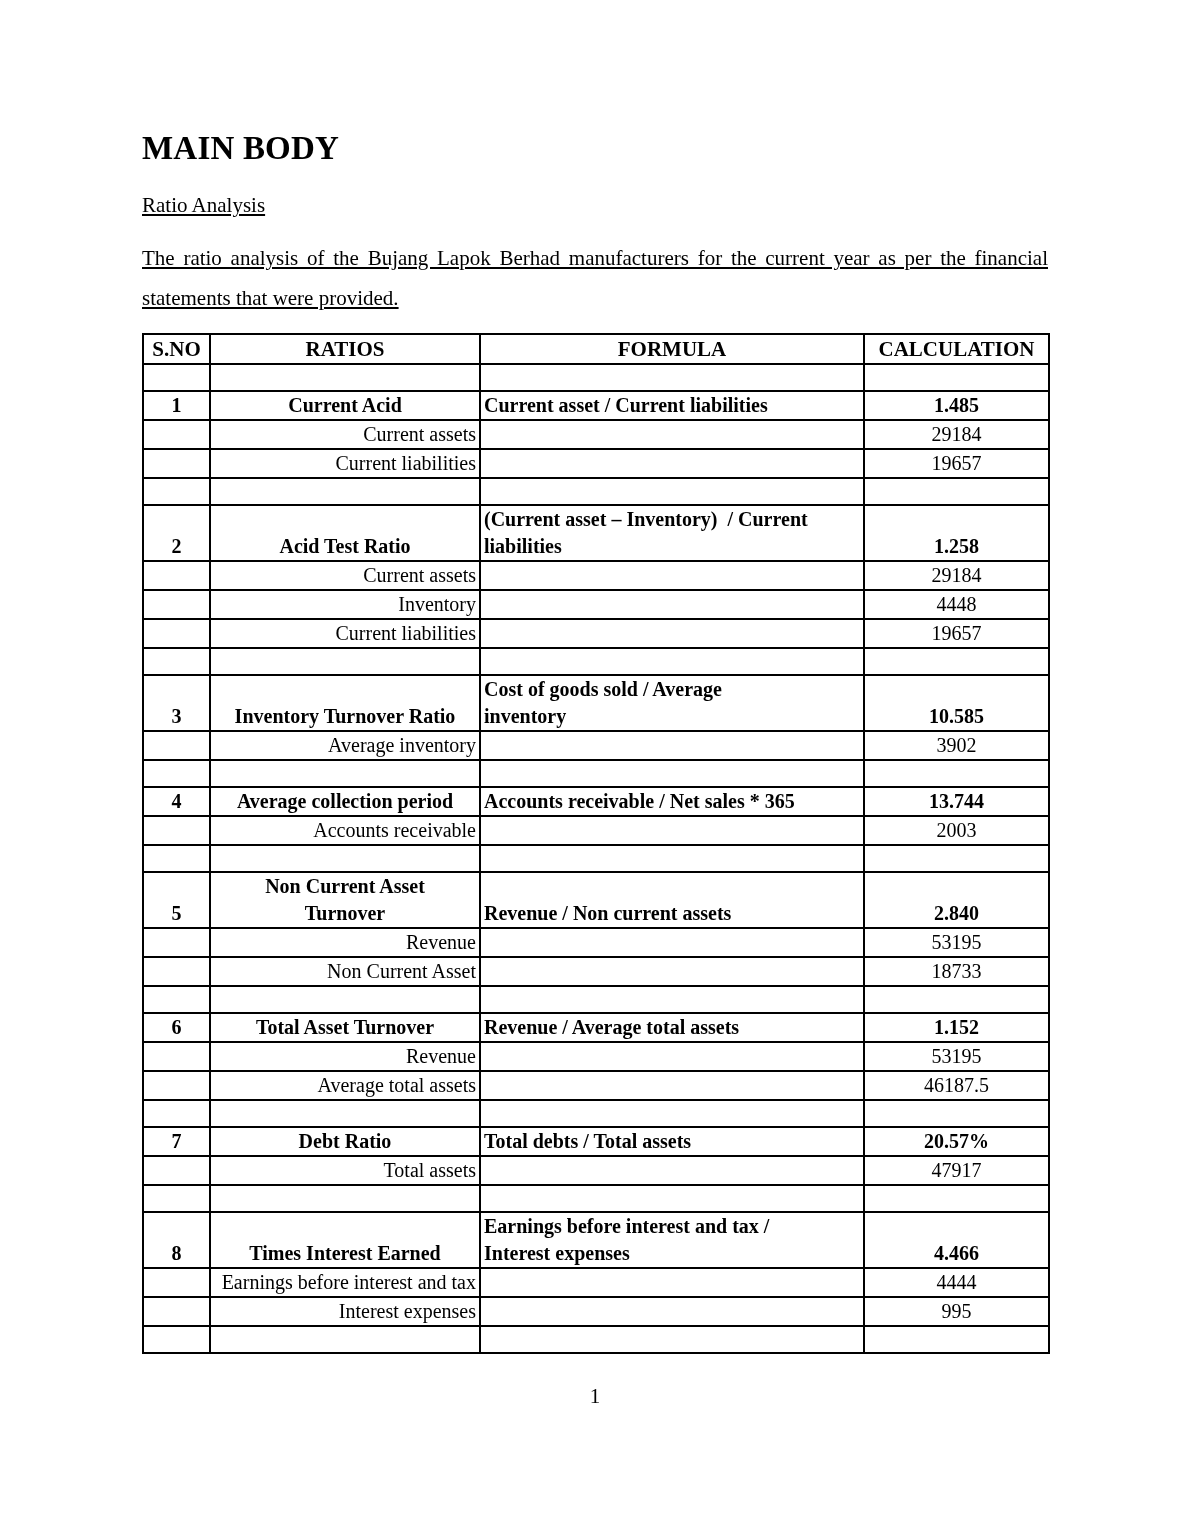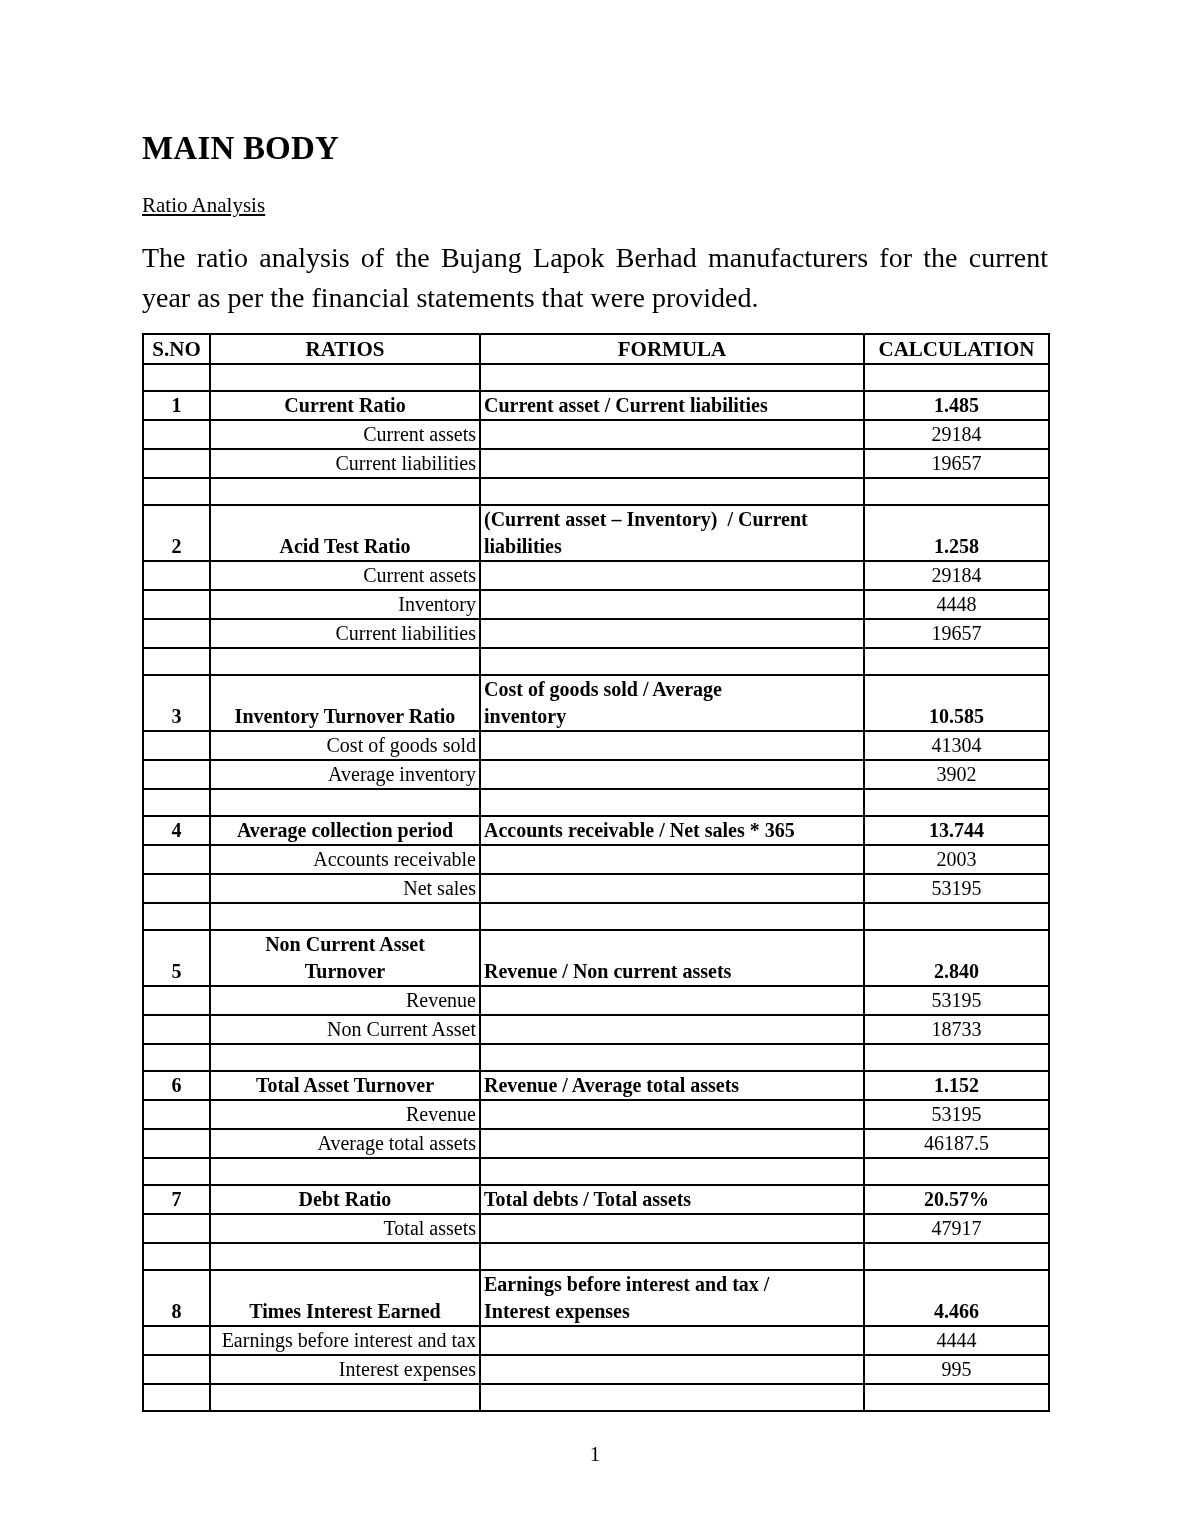--- a/index.html
+++ b/index.html
@@ -20,24 +20,25 @@
     font-weight: bold;
     margin: 0 0 26px 0;
     letter-spacing: 0.2px;
   }
   .section-title {
     font-size: 21px;
     text-decoration: underline;
     margin: 0 0 20px 0;
   }
   .intro {
-    font-size: 28px;
+    font-size: 21px;
     line-height: 40px;
     text-align: justify;
     margin: 0 0 15px 0;
+    text-decoration: underline;
   }
   table.ratio-table {
     border-collapse: collapse;
     table-layout: fixed;
     width: 906px;
     border: 2px solid #14532d;
   }
   .ratio-table th, .ratio-table td {
     border: 2px solid #000;
     vertical-align: bottom;
@@ -96,21 +97,21 @@
     </thead>
     <tbody>
         <tr class="row-spacer">
           <td class="cell-sno"></td>
           <td class="cell-ratio"></td>
           <td class="cell-formula"></td>
           <td class="cell-calc"></td>
         </tr>
         <tr class="row-main">
           <td class="cell-sno">1</td>
-          <td class="cell-ratio">Current Ratio</td>
+          <td class="cell-ratio">Current Acid</td>
           <td class="cell-formula">Current asset / Current liabilities</td>
           <td class="cell-calc">1.485</td>
         </tr>
         <tr class="row-detail">
           <td class="cell-sno"></td>
           <td class="cell-ratio">Current assets</td>
           <td class="cell-formula"></td>
           <td class="cell-calc">29184</td>
         </tr>
         <tr class="row-detail">
@@ -158,26 +159,20 @@
         </tr>
         <tr class="row-main">
           <td class="cell-sno">3</td>
           <td class="cell-ratio">Inventory Turnover Ratio</td>
           <td class="cell-formula">Cost of goods sold / Average
 inventory</td>
           <td class="cell-calc">10.585</td>
         </tr>
         <tr class="row-detail">
           <td class="cell-sno"></td>
-          <td class="cell-ratio">Cost of goods sold</td>
-          <td class="cell-formula"></td>
-          <td class="cell-calc">41304</td>
-        </tr>
-        <tr class="row-detail">
-          <td class="cell-sno"></td>
           <td class="cell-ratio">Average inventory</td>
           <td class="cell-formula"></td>
           <td class="cell-calc">3902</td>
         </tr>
         <tr class="row-spacer">
           <td class="cell-sno"></td>
           <td class="cell-ratio"></td>
           <td class="cell-formula"></td>
           <td class="cell-calc"></td>
         </tr>
@@ -185,26 +180,20 @@
           <td class="cell-sno">4</td>
           <td class="cell-ratio">Average collection period</td>
           <td class="cell-formula">Accounts receivable / Net sales * 365</td>
           <td class="cell-calc">13.744</td>
         </tr>
         <tr class="row-detail">
           <td class="cell-sno"></td>
           <td class="cell-ratio">Accounts receivable</td>
           <td class="cell-formula"></td>
           <td class="cell-calc">2003</td>
-        </tr>
-        <tr class="row-detail">
-          <td class="cell-sno"></td>
-          <td class="cell-ratio">Net sales</td>
-          <td class="cell-formula"></td>
-          <td class="cell-calc">53195</td>
         </tr>
         <tr class="row-spacer">
           <td class="cell-sno"></td>
           <td class="cell-ratio"></td>
           <td class="cell-formula"></td>
           <td class="cell-calc"></td>
         </tr>
         <tr class="row-main">
           <td class="cell-sno">5</td>
           <td class="cell-ratio">Non Current Asset

